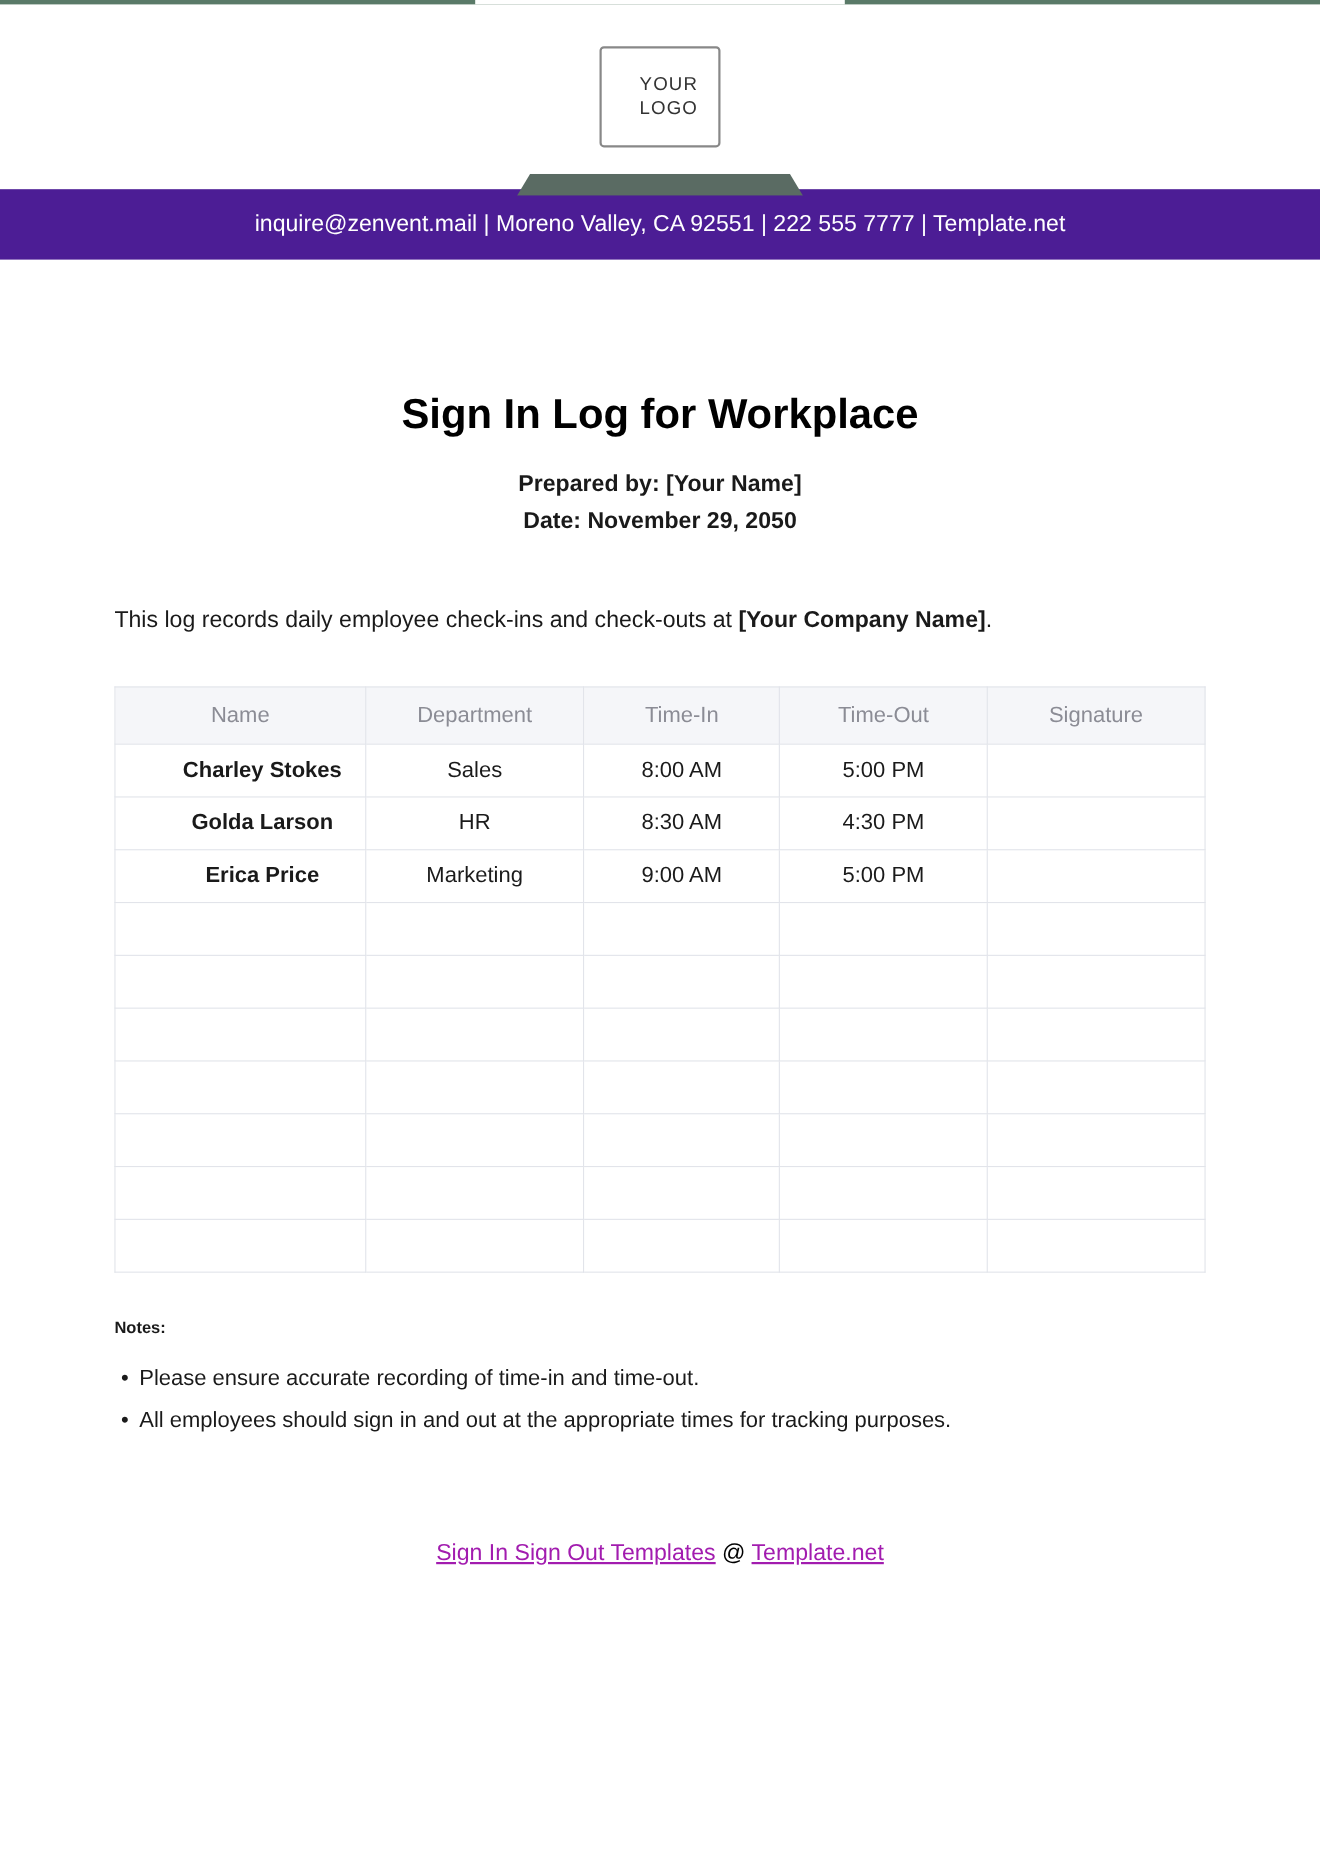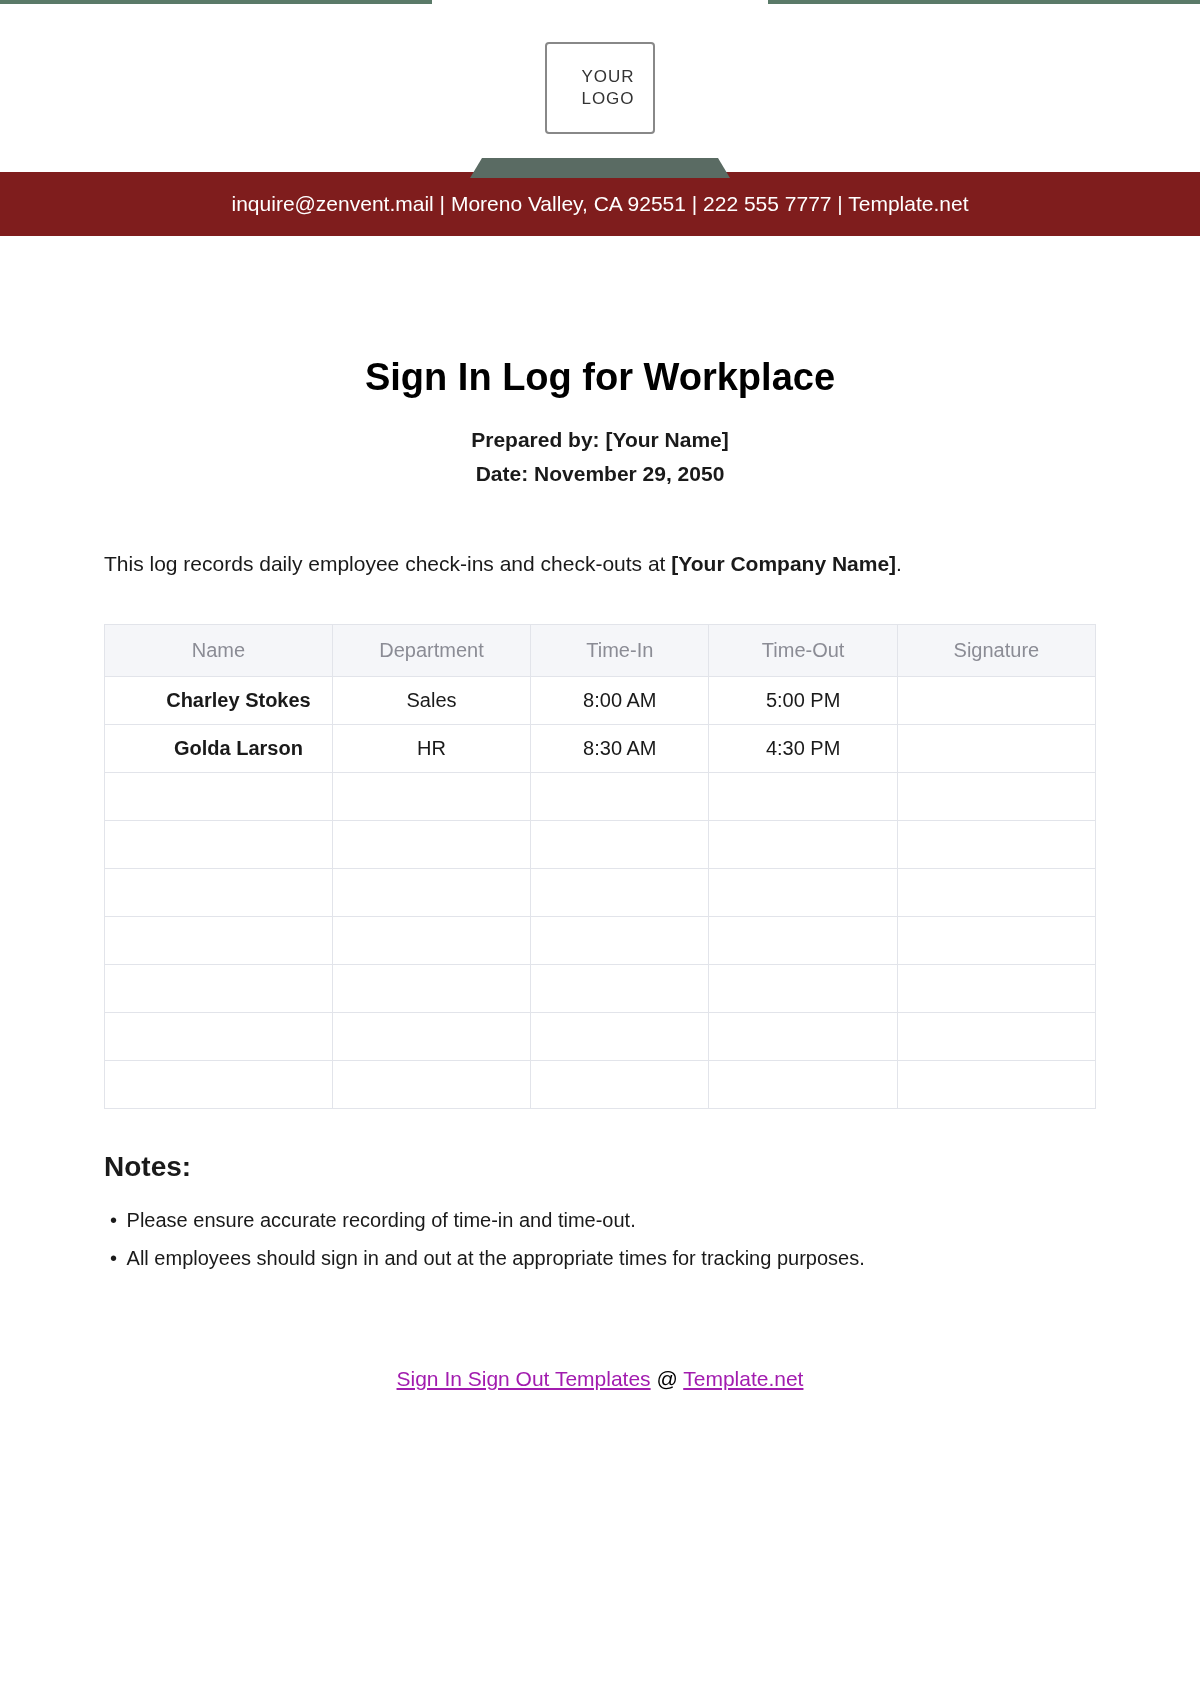--- a/index.html
+++ b/index.html
@@ -49,21 +49,21 @@
 }
 .header-tab {
   width: 260px;
   height: 20px;
   background: #5a6b63;
   margin: 0 auto;
   clip-path: polygon(12px 0, calc(100% - 12px) 0, 100% 100%, 0 100%);
 }
 .header-bar {
   width: 100%;
-  background: #7f1d1d;
+  background: #4c1d95;
   color: #ffffff;
   text-align: center;
   padding: 20px 0;
   font-size: 21px;
   margin-top: -6px;
 }
 .content {
   padding: 0 104px;
 }
 h1 {
@@ -100,21 +100,21 @@
   text-align: center;
 }
 td {
   border: 1px solid #e2e4ea;
   padding: 12px 8px;
   text-align: center;
   height: 48px;
 }
 td.name-cell { font-weight: 700; padding-left: 48px; }
 .notes-title {
-  font-size: 28px;
+  font-size: 15px;
   font-weight: 700;
   margin-top: 42px;
 }
 .notes-list {
   list-style: none;
   margin-top: 18px;
   font-size: 20px;
   line-height: 1.9;
 }
 .notes-list li::before {
@@ -176,20 +176,27 @@
           <td></td>
         </tr>
         <tr>
           <td class="name-cell">Golda Larson</td>
           <td>HR</td>
           <td>8:30 AM</td>
           <td>4:30 PM</td>
           <td></td>
         </tr>
         <tr>
+          <td class="name-cell">Erica Price</td>
+          <td>Marketing</td>
+          <td>9:00 AM</td>
+          <td>5:00 PM</td>
+          <td></td>
+        </tr>
+        <tr>
           <td></td>
           <td></td>
           <td></td>
           <td></td>
           <td></td>
         </tr>
         <tr>
           <td></td>
           <td></td>
           <td></td>

